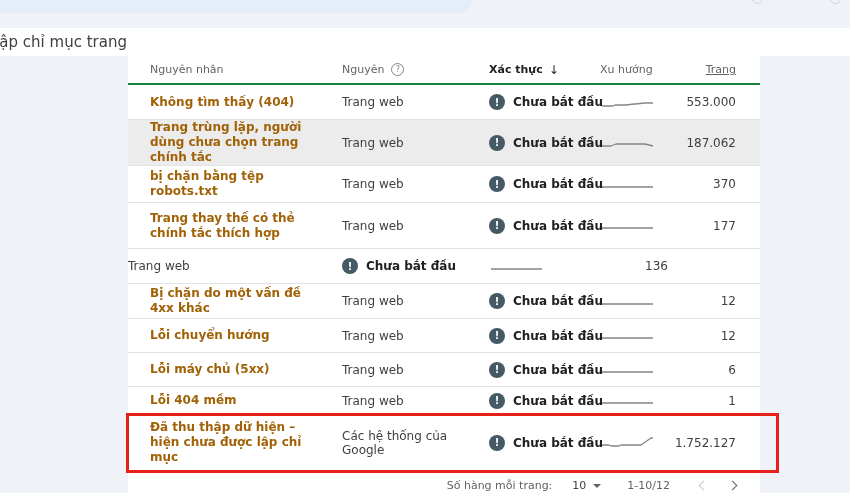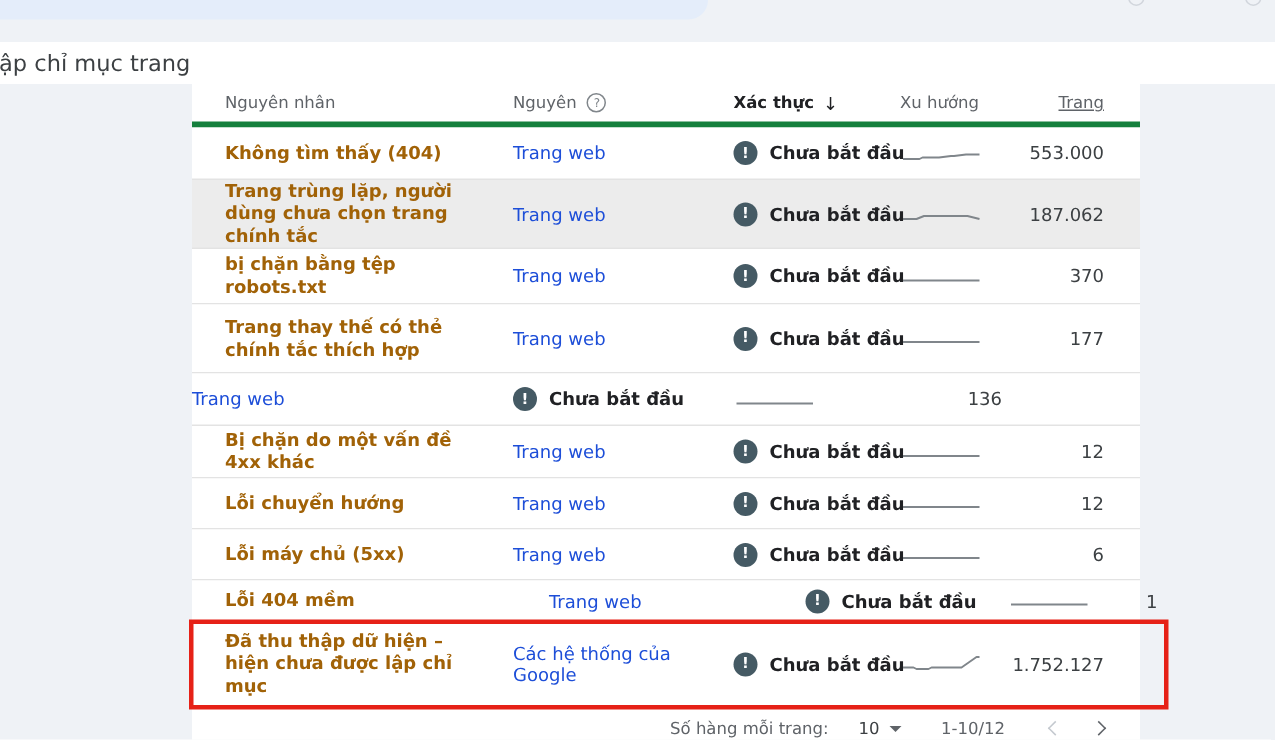--- a/index.html
+++ b/index.html
@@ -49,21 +49,21 @@
 
   .grid-row {
     display:grid;
     grid-template-columns:214px 147px 111px 68px 1fr;
     align-items:center;
     padding-right:24px;
     border-bottom:1px solid #e3e3e3;
     position:relative;
     background:#fff;
   }
-  .grid-row.header { min-height:29px; border-bottom:4px solid #15803d; }
+  .grid-row.header { min-height:29px; border-bottom:2px solid #15803d; }
   .grid-row.highlight { background:#ececec; }
 
   .th {
     font-size:11px; color:#5f6368;
     display:flex; align-items:center;
   }
   .th.first { padding-left:22px; }
   .th.right { justify-content:flex-end;text-decoration:underline; }
   .th.bold-th { color:#202124; font-weight:700; }
 
@@ -73,21 +73,21 @@
     color:#80868b; font-size:8px; line-height:11px;
     text-align:center; display:inline-block;
   }
   .sort-arrow { margin-left:6px; font-size:12px; color:#202124; font-weight:400; }
 
   .cell-reason {
     padding-left:22px; padding-right:26px;
     font-size:12px; line-height:15px; font-weight:700;
     color:#a16207;
   }
-  .cell-source { font-size:12px; color:#1d4ed8; padding-right:8px; line-height:14px; }
+  .cell-source { font-size:12px; color:#404040; padding-right:8px; line-height:14px; }
   .cell-status { display:flex; align-items:center; gap:8px; }
   .status-icon {
     width:16px; height:16px; flex:0 0 16px;
     background:#455a64; border-radius:50%;
     color:#fff; font-size:10px; font-weight:700;
     display:flex; align-items:center; justify-content:center;
   }
   .status-text { font-size:12px; font-weight:700; color:#202124; white-space:nowrap; }
   .cell-trend svg { display:block; }
   .cell-trend polyline { fill:none; stroke:#80868b; stroke-width:1.3; stroke-linejoin:round; }
@@ -262,21 +262,21 @@
       <span class="status-icon">!</span>
       <span class="status-text">Chưa bắt đầu</span>
     </div>
     <div class="cell-trend">
       <svg width="56" height="13" viewBox="0 0 56 13">
             <polyline points="2,9 53,9"></polyline>
           </svg>
     </div>
     <div class="cell-pages">6</div>
   </div>
-      <div class="grid-row" style="min-height: 28px; gap: 24px;">
+      <div class="grid-row" style="min-height: 28px;">
     <div class="cell-reason">Lỗi 404 mềm</div>
     <div class="cell-source">Trang web</div>
     <div class="cell-status">
       <span class="status-icon">!</span>
       <span class="status-text">Chưa bắt đầu</span>
     </div>
     <div class="cell-trend">
       <svg width="56" height="13" viewBox="0 0 56 13">
             <polyline points="2,9 53,9"></polyline>
           </svg>

